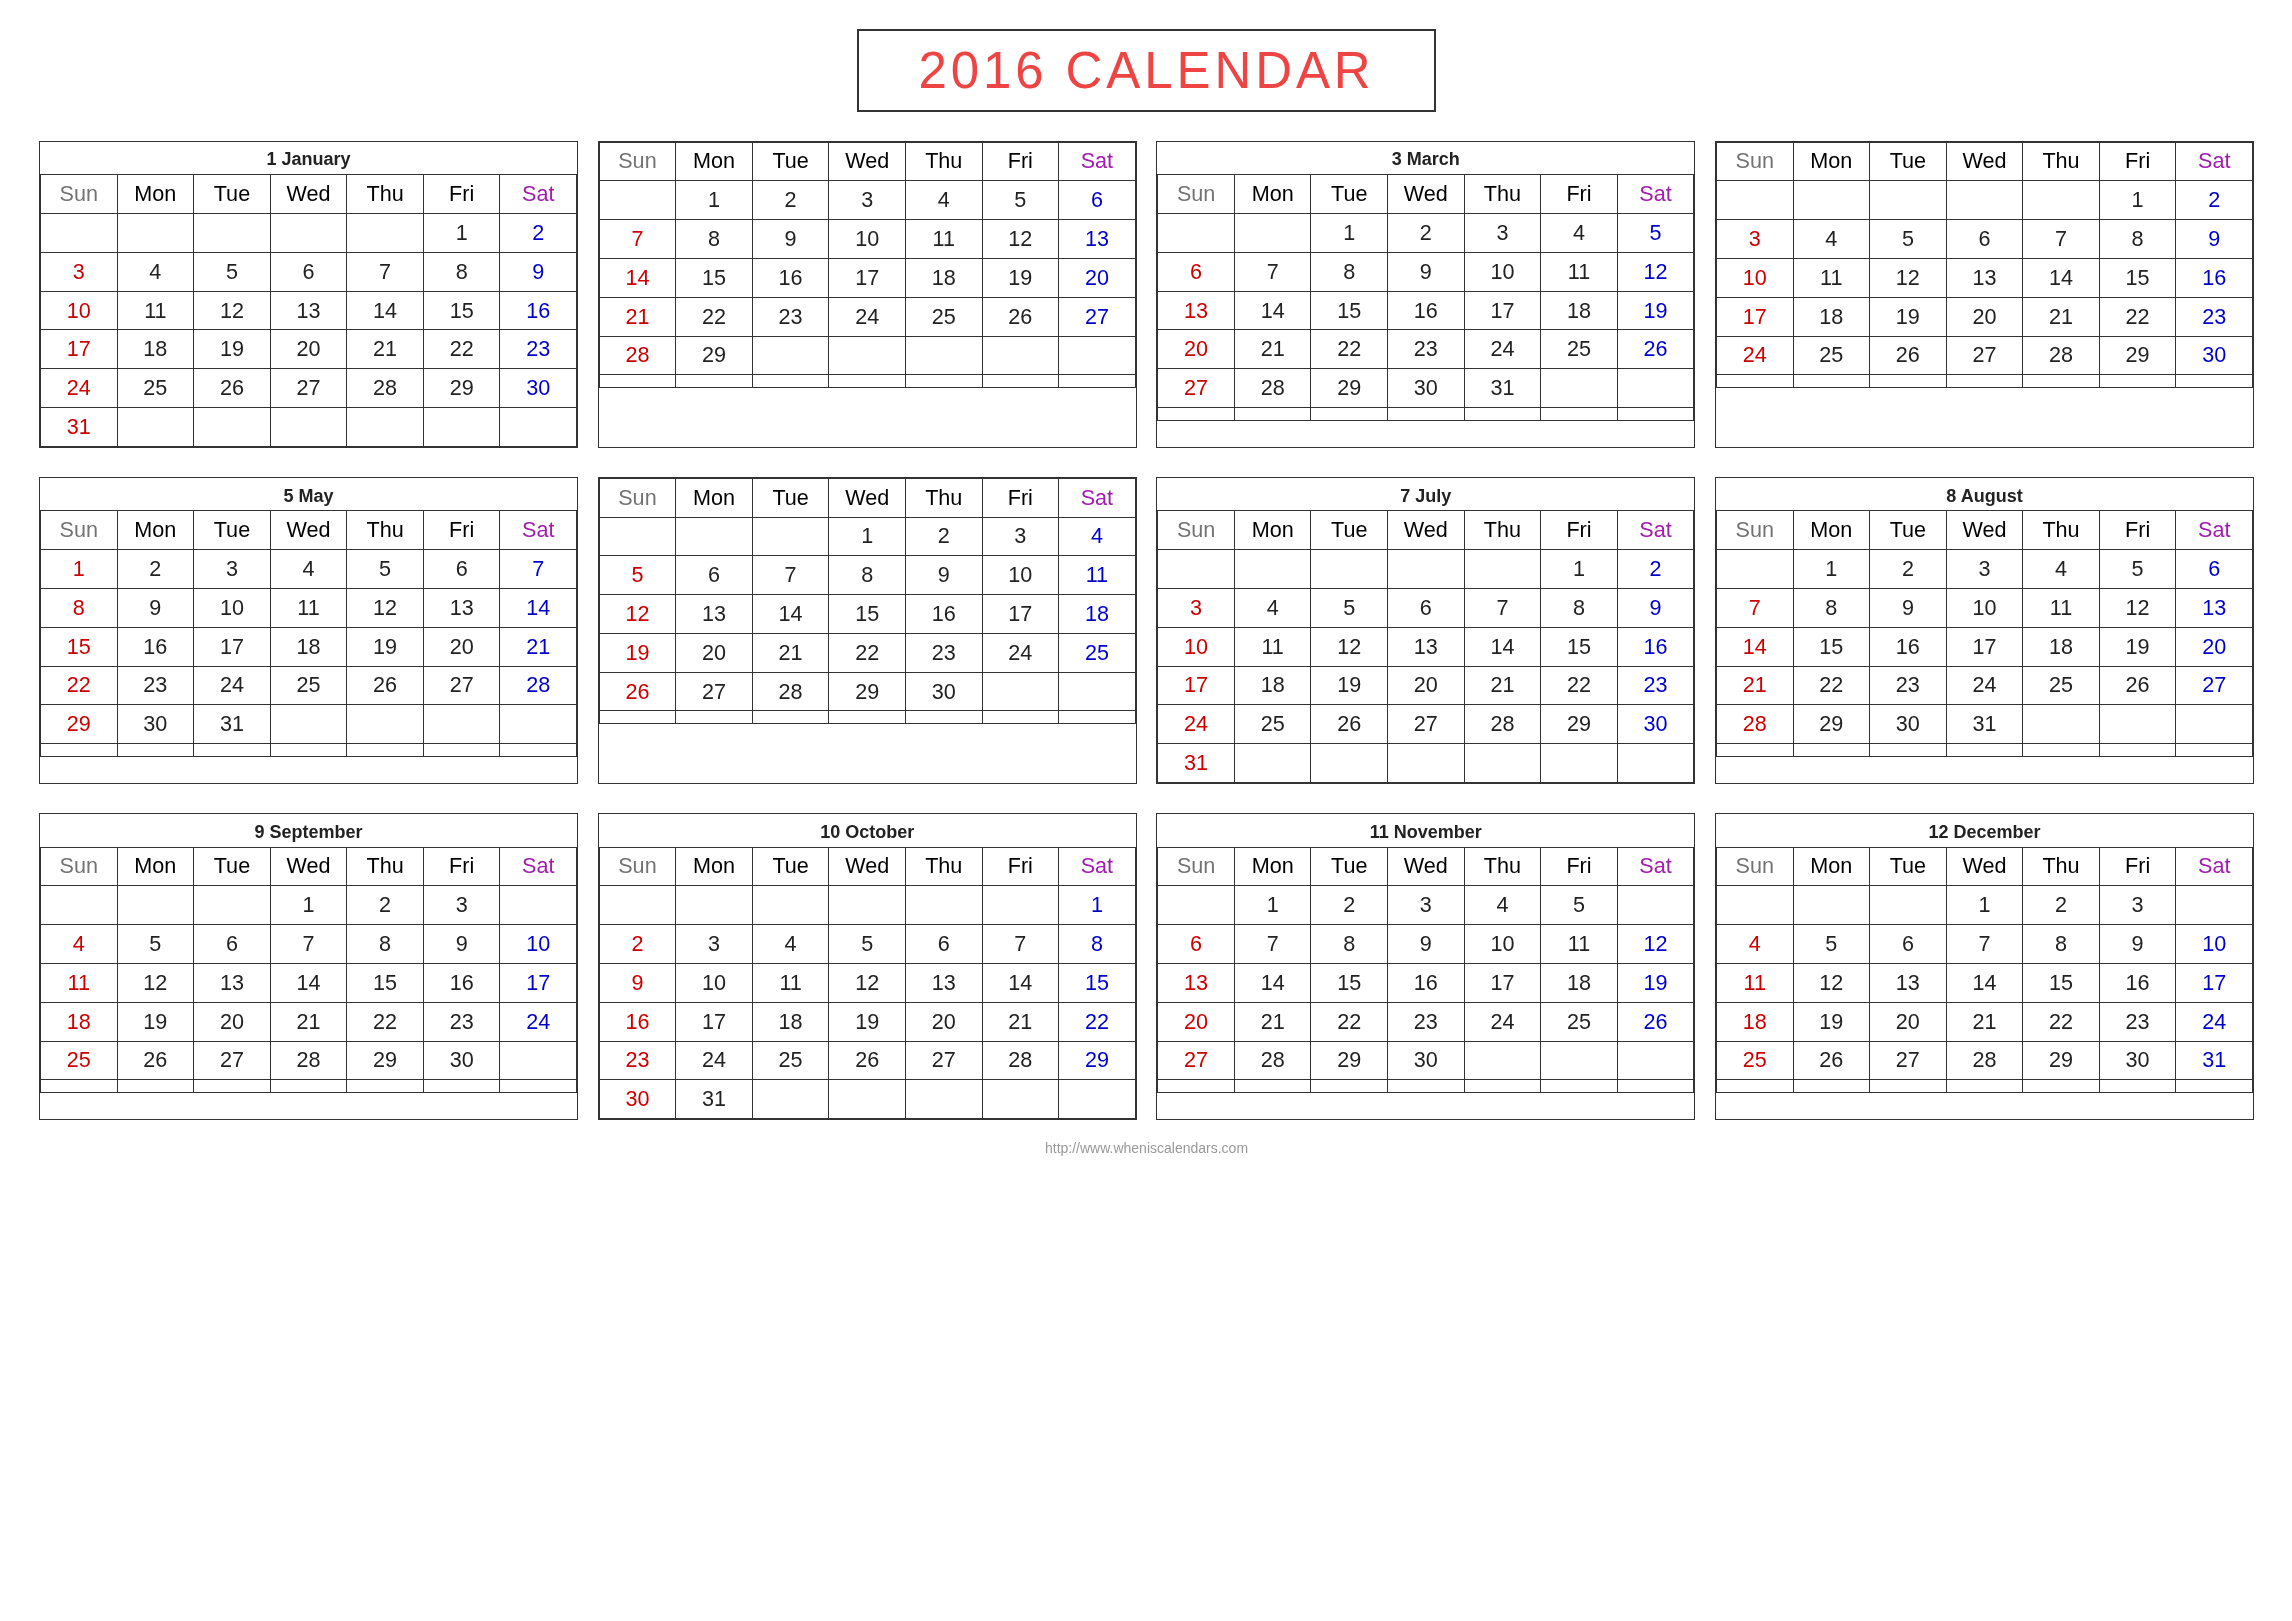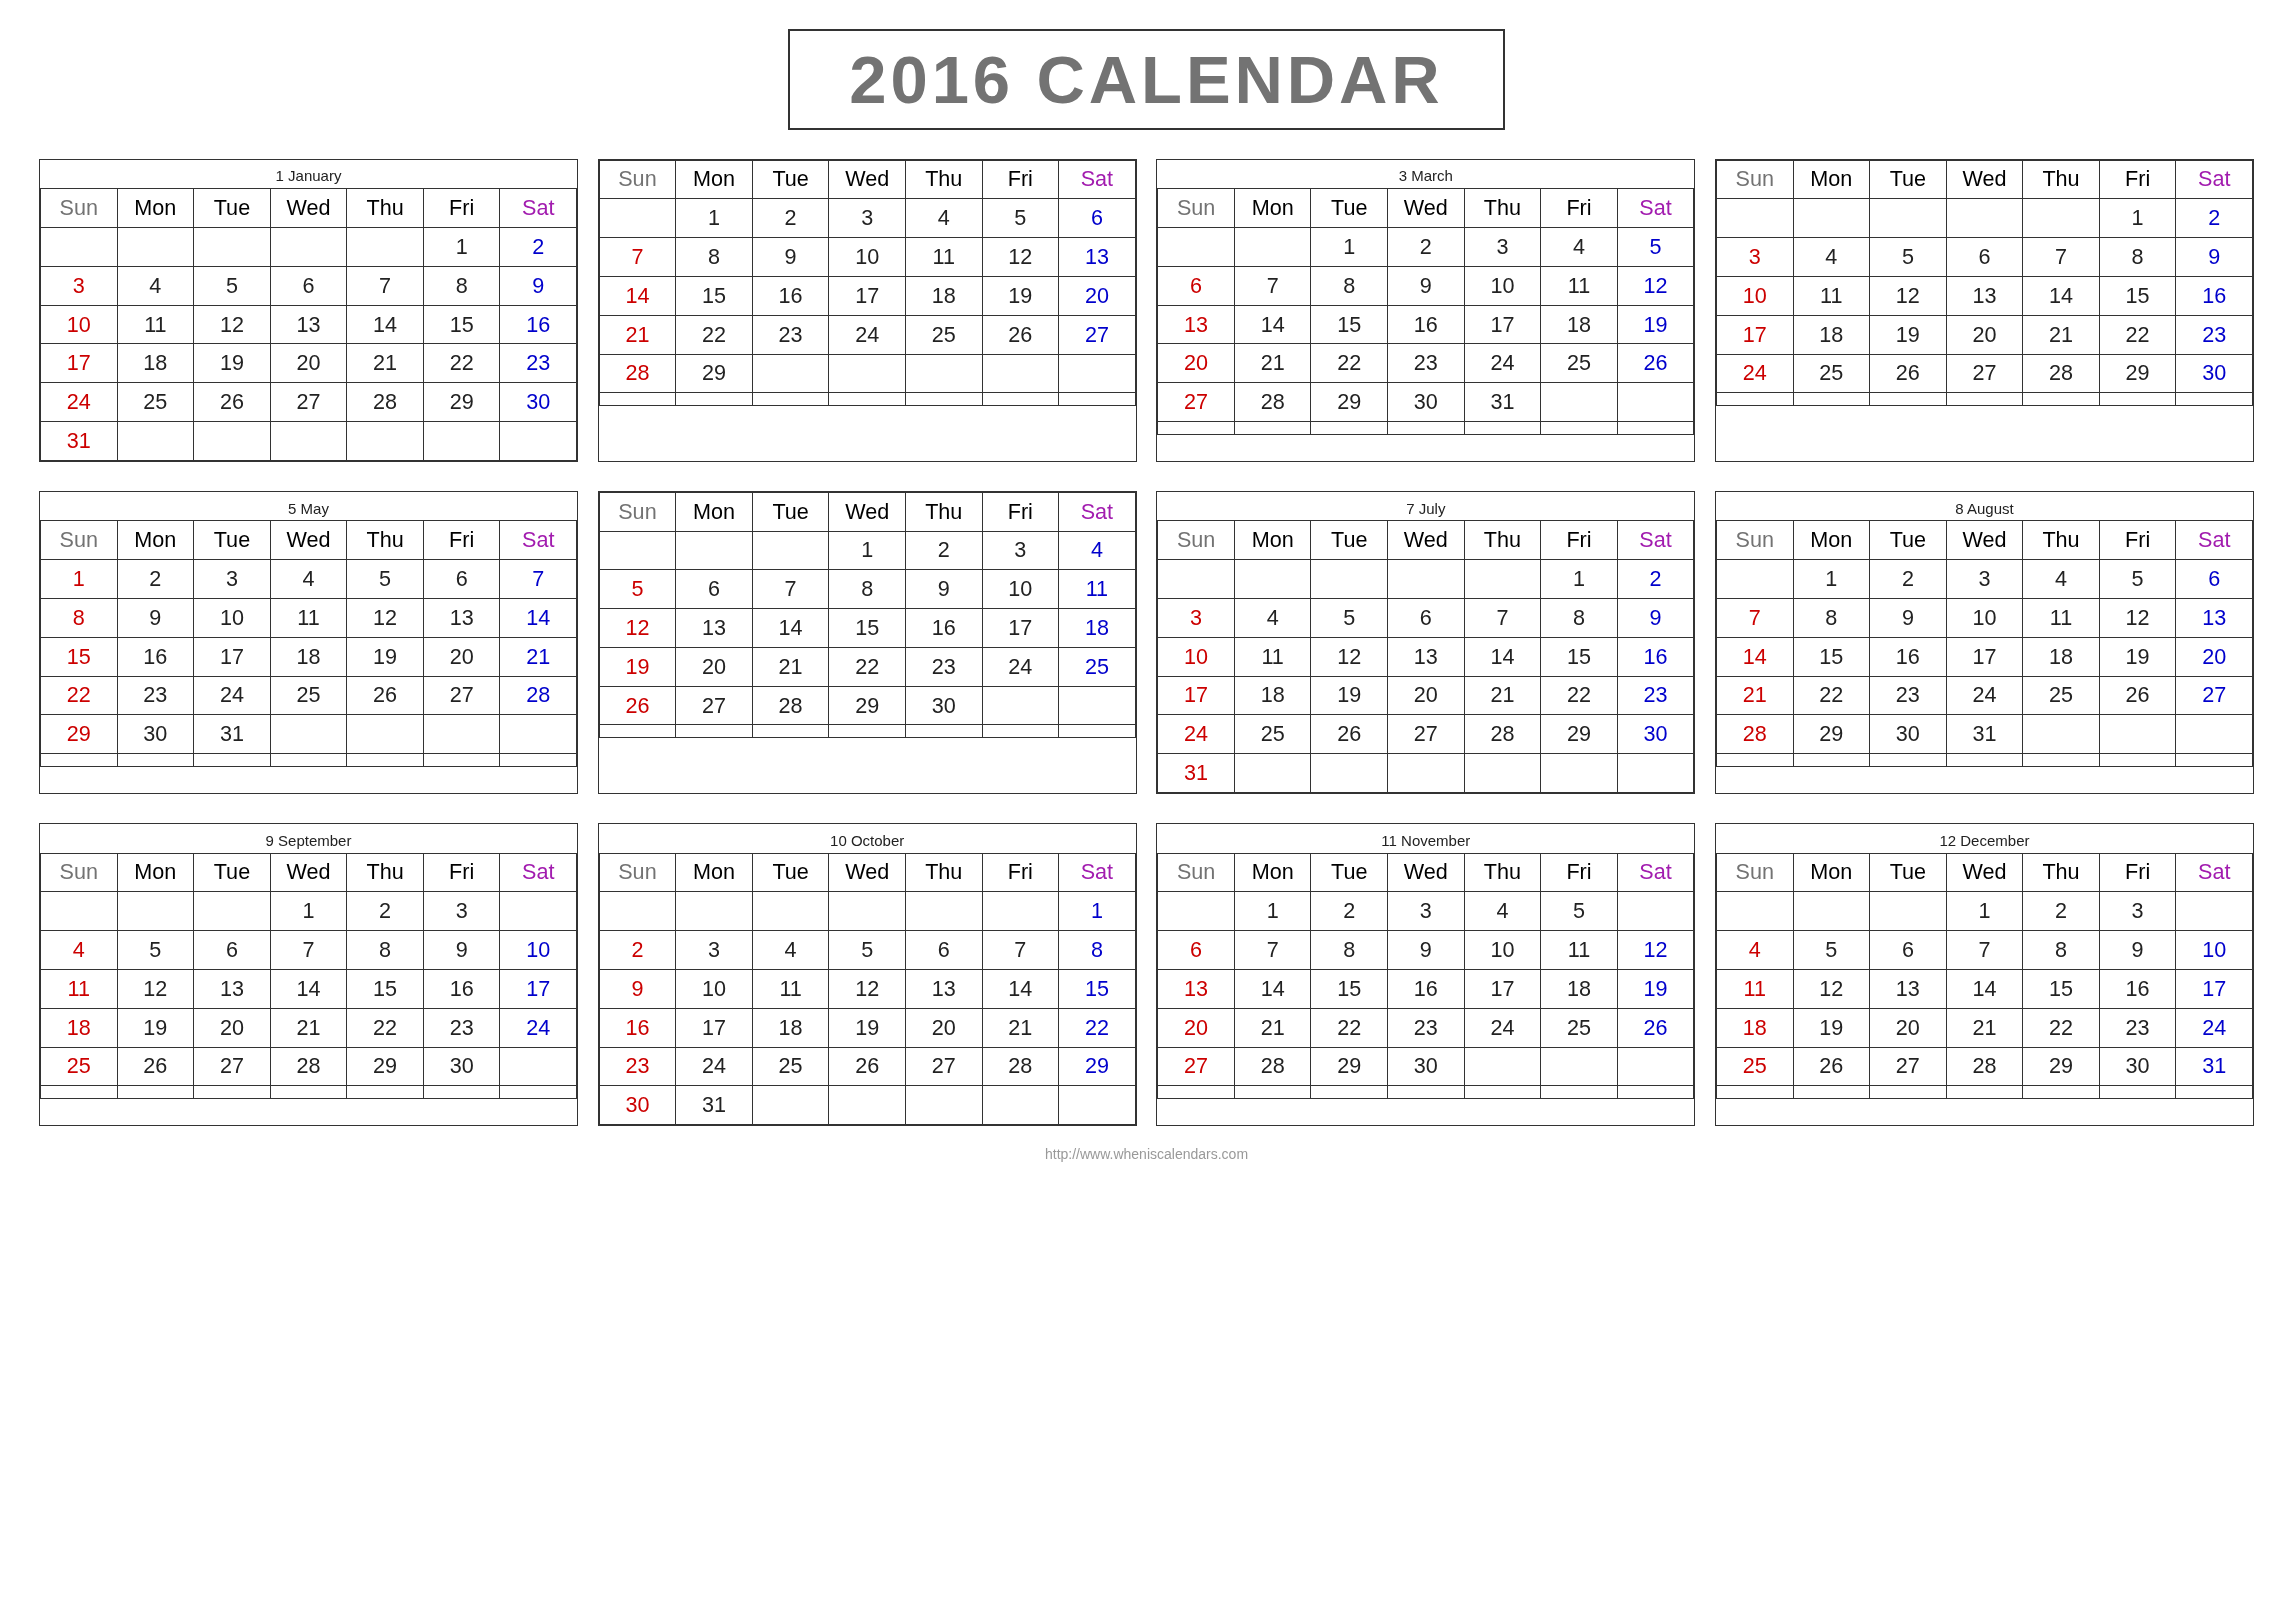--- a/index.html
+++ b/index.html
@@ -11,37 +11,37 @@
       padding: 29px 39px;
     }
     .page-title-container {
       text-align: center;
       margin-bottom: 29px;
     }
     .page-title {
       display: inline-block;
       border: 2px solid #333;
       padding: 9.8px 59px;
-      font-size: 67px;
-      font-weight: bold;
+      font-size: 51px;
+      font-weight: normal;
       letter-spacing: 3.9px;
-      color: #737373;
+      color: #ef4444;
     }
     .calendars-grid {
       display: grid;
       grid-template-columns: repeat(4, 1fr);
       gap: 29px 19.6px;
     }
     .month-block {
       border: 1px solid #333;
     }
     .month-title {
       text-align: center;
-      font-size: 15px;
-      font-weight: normal;
+      font-size: 18px;
+      font-weight: bold;
       color: #222;
       padding: 7.8px 3.9px 3.9px;
     }
     .cal-table {
       width: 100%;
       border-collapse: collapse;
     }
     .cal-table th, .cal-table td {
       border: 1px solid #333;
       text-align: center;

